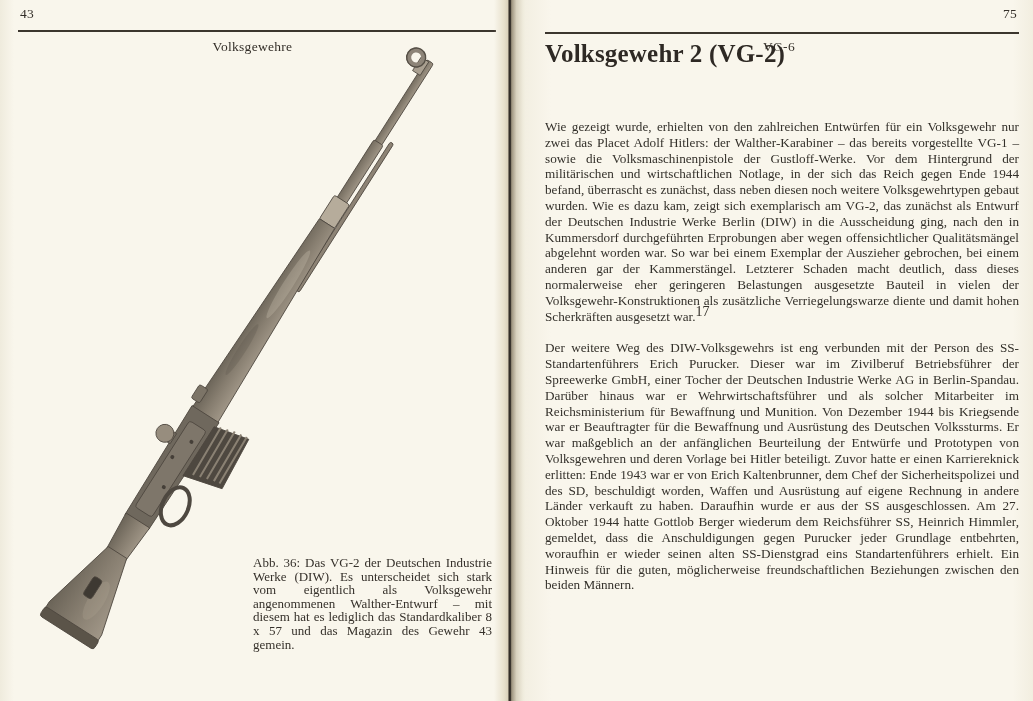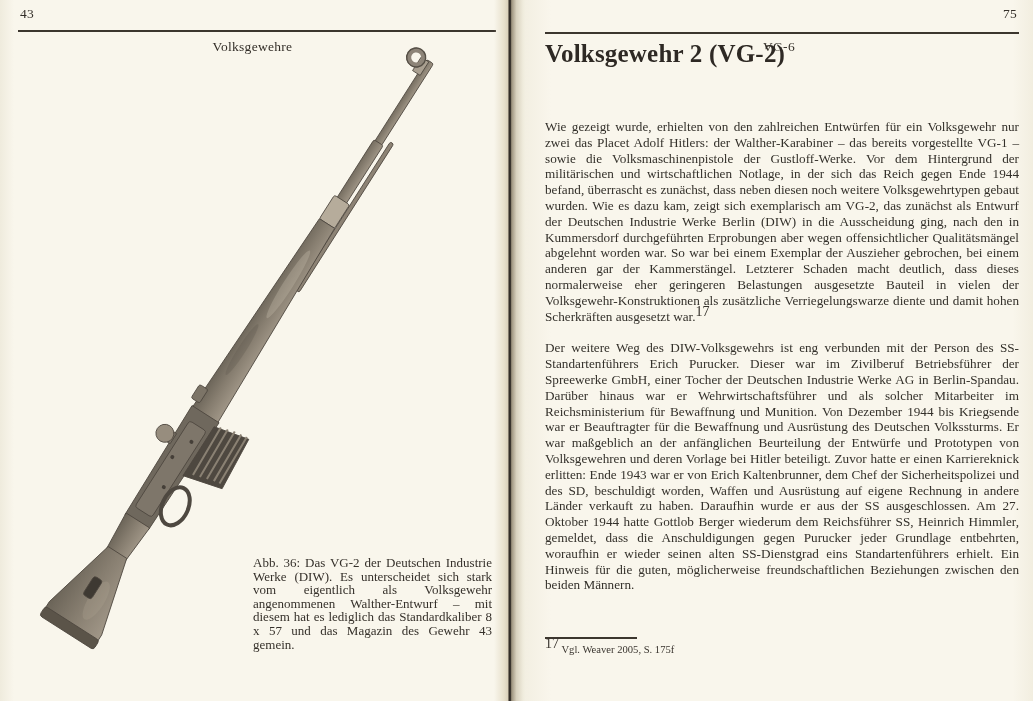--- a/index.html
+++ b/index.html
@@ -112,17 +112,13 @@
   </div>
   <div class="head-rule"></div>
 
   <div class="chapter-title">Volksgewehr 2 (VG-2)</div>
 
   <div class="body-text">
     <p><span>Wie gezeigt wurde, erhielten von den zahlreichen Entwürfen für ein Volksgewehr nur zwei das Placet Adolf Hitlers: der Walther-Karabiner – das bereits vorgestellte VG-1 – sowie die Volksmaschinenpistole der Gustloff-Werke. Vor dem Hintergrund der militärischen und wirtschaftlichen Notlage, in der sich das Reich gegen Ende 1944 befand, überrascht es zunächst, dass neben diesen noch weitere Volksgewehrtypen gebaut wurden. Wie es dazu kam, zeigt sich exemplarisch am VG-2, das zunächst als Entwurf der Deutschen Industrie Werke Berlin (DIW) in die Ausscheidung ging, nach den in Kummersdorf durchgeführten Erprobungen aber wegen offensichtlicher Qualitätsmängel abgelehnt worden war. So war bei einem Exemplar der Auszieher gebrochen, bei einem anderen gar der Kammerstängel. Letzterer Schaden macht deutlich, dass dieses normalerweise eher geringeren Belastungen ausgesetzte Bauteil in vielen der Volksgewehr-Konstruktionen als zusätzliche Verriegelungswarze diente und damit hohen Scherkräften ausgesetzt war.</span><sup>17</sup></p>
     <p><span>Der weitere Weg des DIW-Volksgewehrs ist eng verbunden mit der Person des SS-Standartenführers Erich Purucker. Dieser war im Zivilberuf Betriebsführer der Spreewerke GmbH, einer Tocher der Deutschen Industrie Werke AG in Berlin-Spandau. Darüber hinaus war er Wehrwirtschaftsführer und als solcher Mitarbeiter im Reichsministerium für Bewaffnung und Munition. Von Dezember 1944 bis Kriegsende war er Beauftragter für die Bewaffnung und Ausrüstung des Deutschen Volkssturms. Er war maßgeblich an der anfänglichen Beurteilung der Entwürfe und Prototypen von Volksgewehren und deren Vorlage bei Hitler beteiligt. Zuvor hatte er einen Karriereknick erlitten: Ende 1943 war er von Erich Kaltenbrunner, dem Chef der Sicherheitspolizei und des SD, beschuldigt worden, Waffen und Ausrüstung auf eigene Rechnung in andere Länder verkauft zu haben. Daraufhin wurde er aus der SS ausgeschlossen. Am 27. Oktober 1944 hatte Gottlob Berger wiederum dem Reichsführer SS, Heinrich Himmler, gemeldet, dass die Anschuldigungen gegen Purucker jeder Grundlage entbehrten, woraufhin er wieder seinen alten SS-Dienstgrad eins Standartenführers erhielt. Ein Hinweis für die guten, möglicherweise freundschaftlichen Beziehungen zwischen den beiden Männern.</span></p>
   </div>
 
-  <div class="footnote">
-    <div class="footnote-rule"></div>
-    <div class="footnote-text"><sup>17</sup> <span>Vgl. Weaver 2005, S. 175f</span></div>
-  </div>
 </div>
 
 </body></html>

